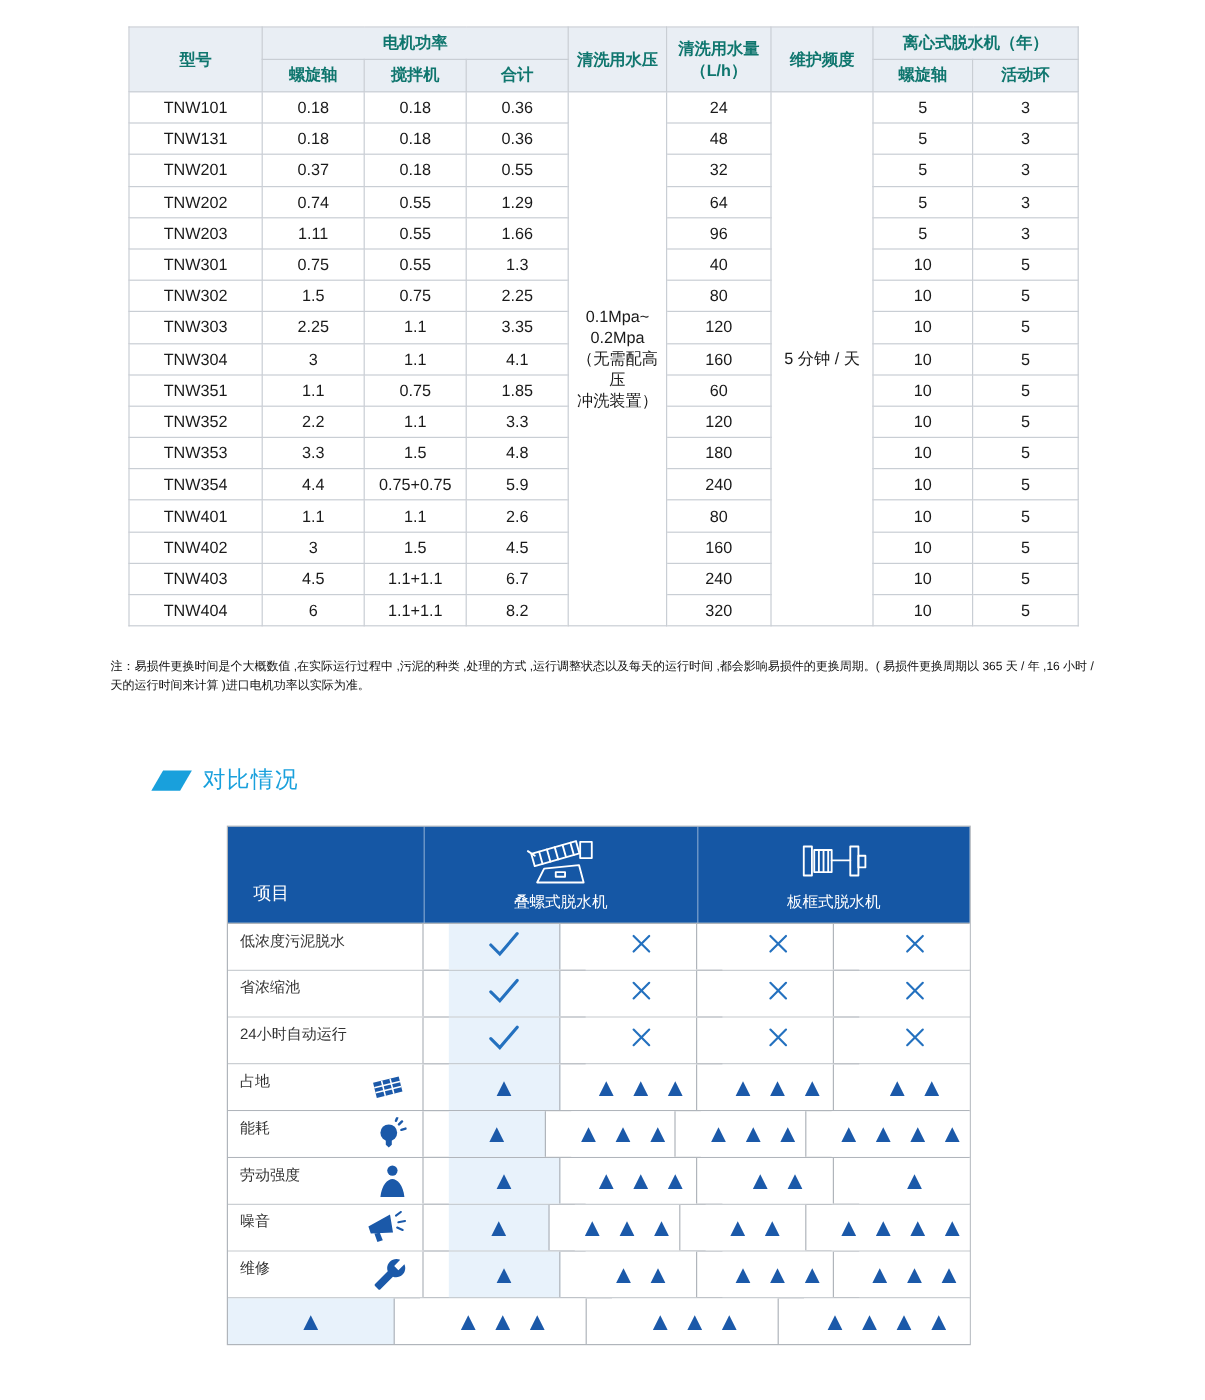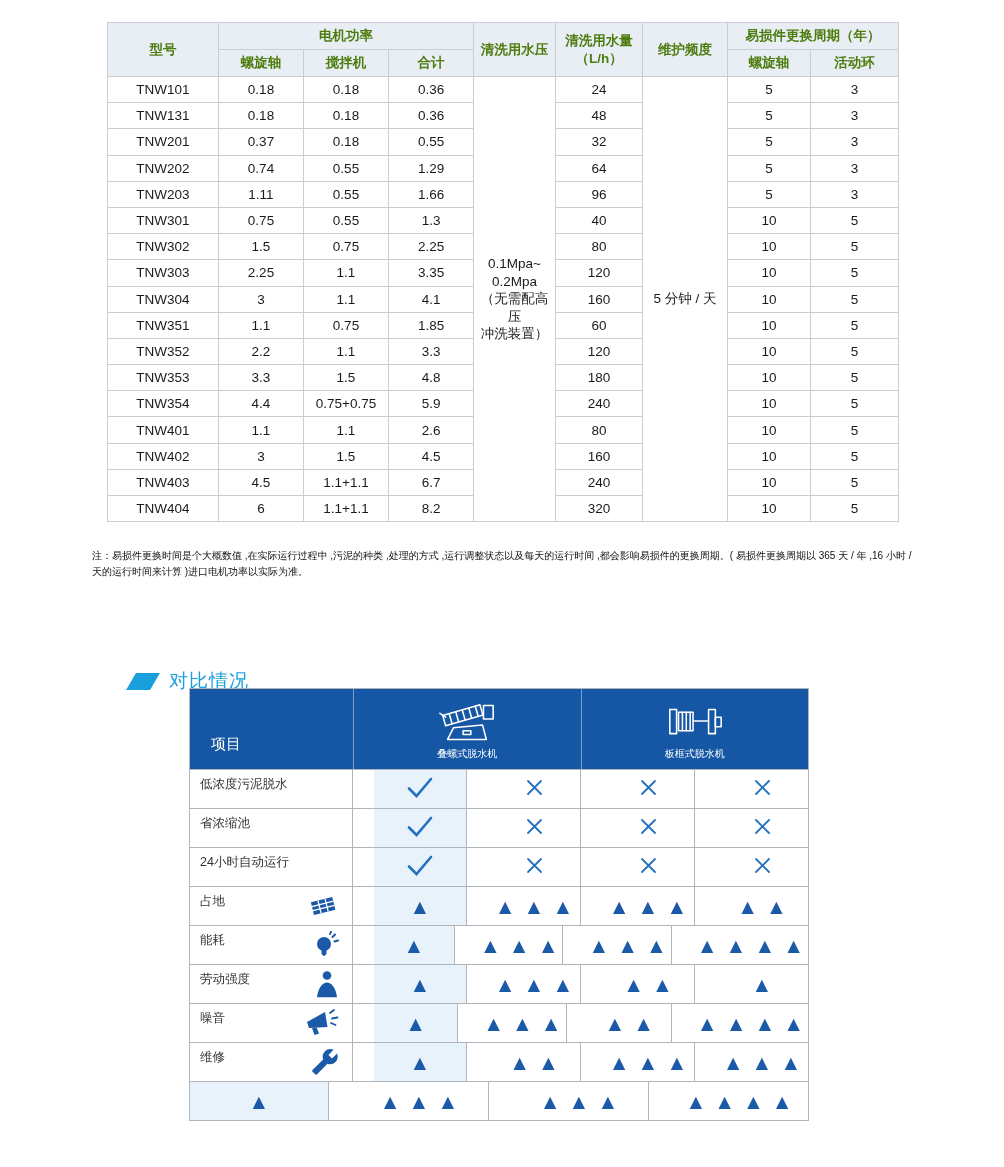--- a/index.html
+++ b/index.html
@@ -10,42 +10,42 @@
   }
   .page{position:relative;width:1004px;height:1167px;background:#fff;}
 
   
   .spec-wrap{position:absolute;left:107px;top:22px;width:791px;}
   table.spec{width:100%;border-collapse:collapse;table-layout:fixed;}
   table.spec th,table.spec td{
     border:1px solid var(--border);text-align:center;vertical-align:middle;
     font-size:13.5px;padding:0 2px;
   }
-  table.spec thead th{background:var(--thead-bg);font-weight:700;height:26px;color:#4d7c0f;}
+  table.spec thead th{background:var(--thead-bg);font-weight:700;height:26px;color:#0f766e;}
   table.spec tbody td{height:25.2px;background:#fff;}
   table.spec .preline{white-space:pre-line;line-height:1.3;}
 
   
   .note{position:absolute;left:92px;top:548px;width:828px;font-size:10px;
         line-height:1.55;color:#111;}
 
   
-  .section-title{position:absolute;left:131px;top:668px;display:flex;align-items:center;}
+  .section-title{position:absolute;left:131px;top:637px;display:flex;align-items:center;}
   .para-mark{width:24px;height:17px;background:var(--title-blue);
              transform:skewX(-30deg);margin-right:14px;}
   .section-title .txt{font-size:19px;color:var(--title-blue);letter-spacing:1px;}
 
   
   .cmp{position:absolute;left:189px;top:688px;width:618px;border:1px solid var(--border2);}
   .cmp-head{display:flex;height:80px;background:var(--header-blue);}
   .cmp-head-item{width:163px;color:#fff;font-size:15px;display:flex;
                  align-items:flex-end;padding:0 0 15px 21px;box-sizing:border-box;}
   .cmp-head-col{flex:1;border-left:1px solid rgba(255,255,255,.45);display:flex;
                 flex-direction:column;align-items:center;justify-content:flex-end;
-                padding-bottom:8px;color:#fff;font-size:10px;box-sizing:border-box;text-align:right;}
+                padding-bottom:8px;color:#fff;font-size:13px;box-sizing:border-box;text-align:right;}
   .mach-icon{display:block;margin-bottom:3px;line-height:0;}
   .cmp-row{display:flex;height:38px;border-top:1px solid var(--border2);gap:21px;}
   .cmp-label-cell{width:163px;position:relative;box-sizing:border-box;background:#fff;
                   border-right:1px solid var(--border2);}
   .cmp-label-cell .lbl{position:absolute;left:10px;top:6px;font-size:12.5px;color:#333;}
   .row-icon{position:absolute;right:13px;top:50%;transform:translateY(-50%);line-height:0;
             color:var(--accent);}
   .row-icon .dollar{font-family:"Liberation Serif","DejaVu Serif",serif;
                     font-size:27px;font-weight:700;line-height:1;}
   .cmp-cell{flex:1;display:flex;align-items:center;justify-content:center;
@@ -73,21 +73,21 @@
           <col style="width:88px">
       </colgroup>
       <thead>
         <tr>
           <th rowspan="2">型号</th>
           <th colspan="3">电机功率</th>
           <th rowspan="2">清洗用水压</th>
           <th rowspan="2" class="preline">清洗用水量
 （L/h）</th>
           <th rowspan="2">维护频度</th>
-          <th colspan="2">易损件更换周期（年）</th>
+          <th colspan="2">离心式脱水机（年）</th>
         </tr>
         <tr>
           <th>螺旋轴</th>
           <th>搅拌机</th>
           <th>合计</th>
           <th>螺旋轴</th>
           <th>活动环</th>
         </tr>
       </thead>
       <tbody>

